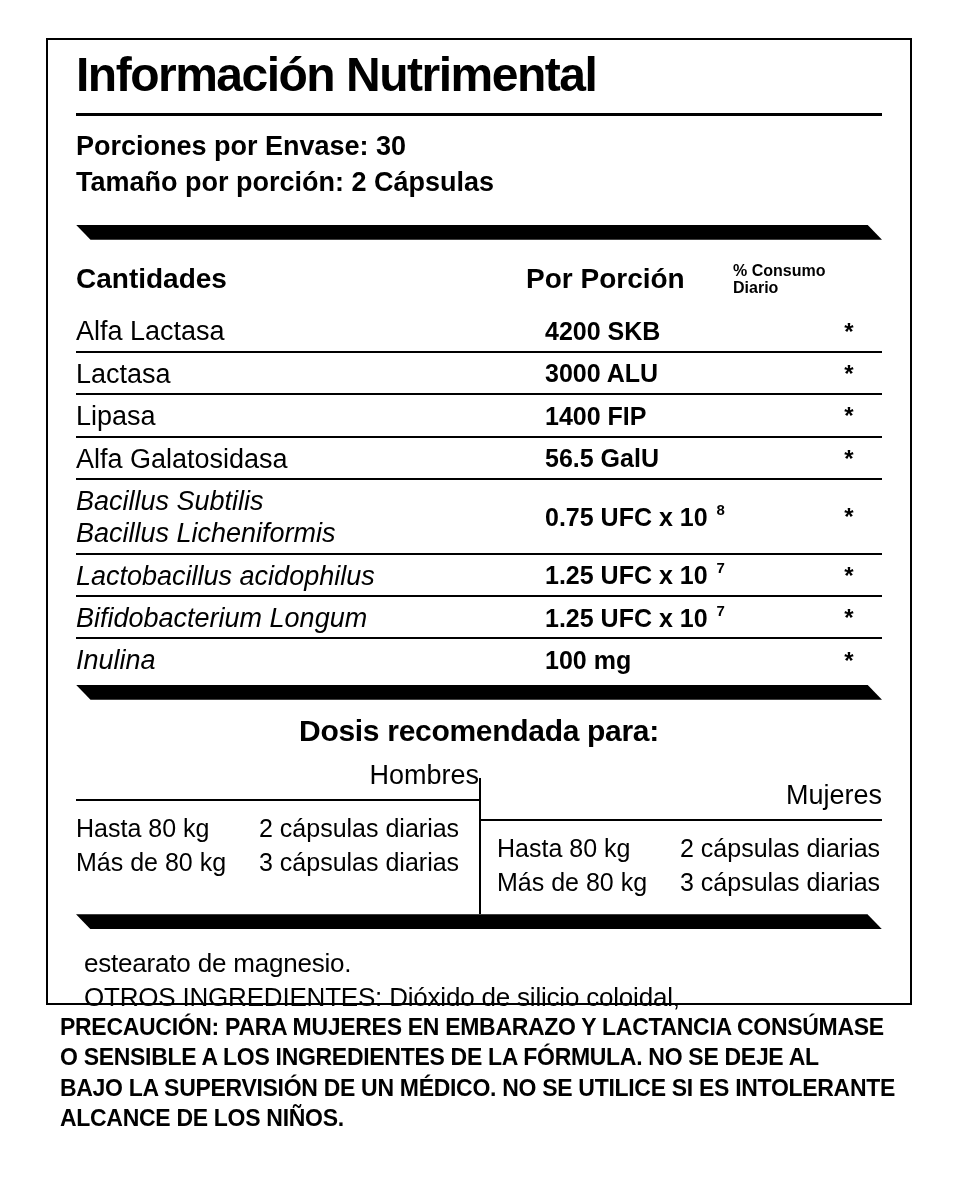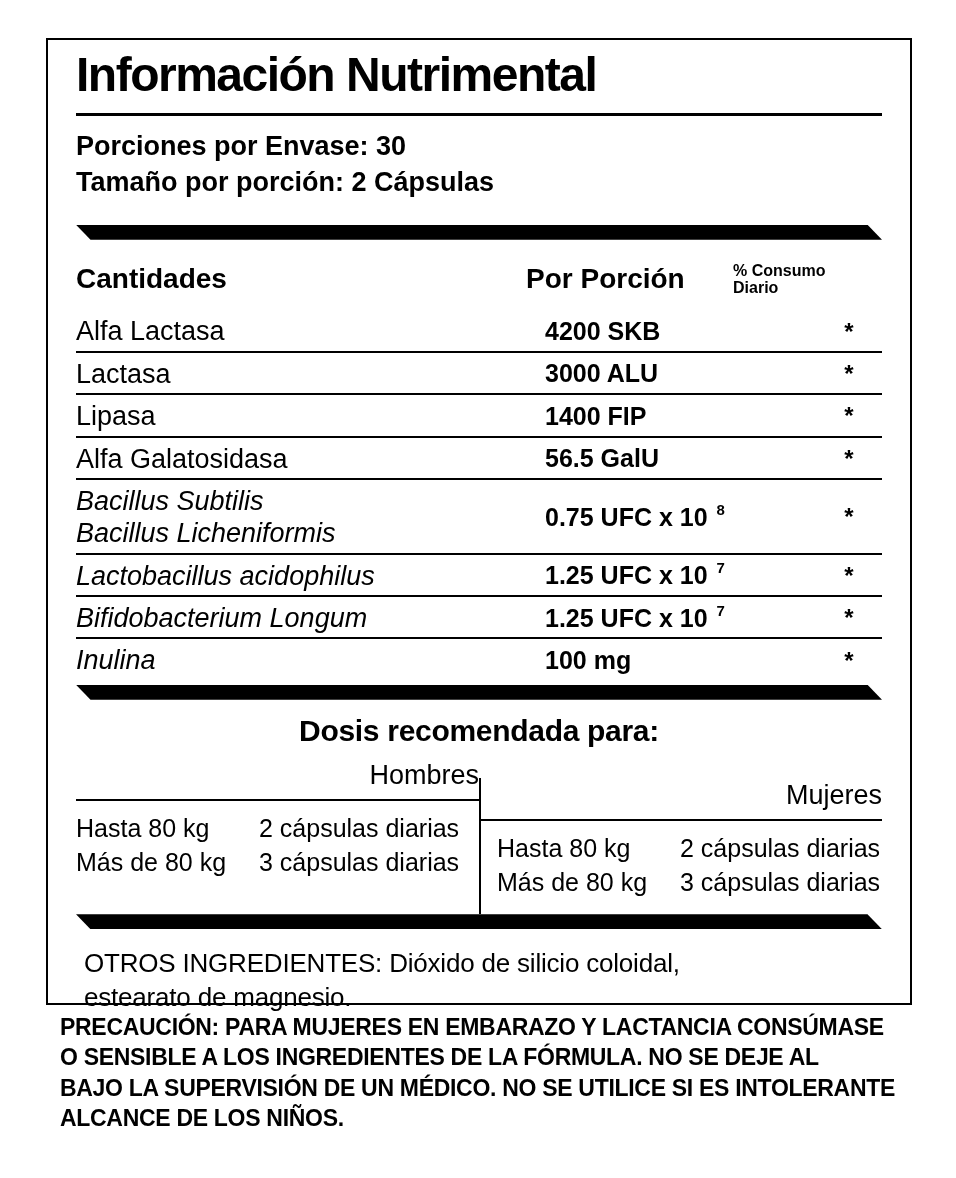--- a/index.html
+++ b/index.html
@@ -242,22 +242,22 @@
           <span>Más de 80 kg</span>
           <span>3 cápsulas diarias</span>
         </div>
       </div>
     </div>
   </div>
 
   <div class="thick-bar bar-3"></div>
 
   <div class="other-ingredients">
+    <div>estearato de magnesio.</div>
     <div>OTROS INGREDIENTES: Dióxido de silicio coloidal,</div>
-    <div>estearato de magnesio.</div>
   </div>
 
 </div>
 
 <div class="precaution">
   <div><span class="label">PRECAUCIÓN:</span><span>  PARA  MUJERES EN EMBARAZO Y LACTANCIA CONSÚMASE</span></div>
   <div>O SENSIBLE A LOS INGREDIENTES DE LA FÓRMULA. NO SE DEJE AL</div>
   <div>BAJO LA SUPERVISIÓN DE UN MÉDICO. NO SE UTILICE SI ES INTOLERANTE</div>
   <div>ALCANCE DE LOS NIÑOS.</div>
 </div>

